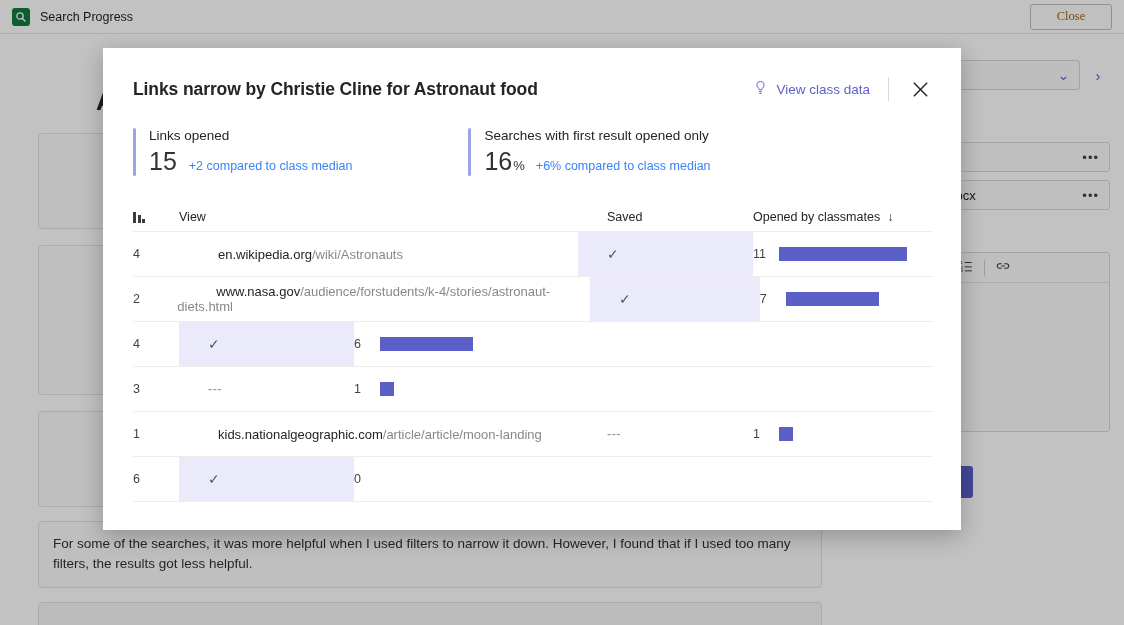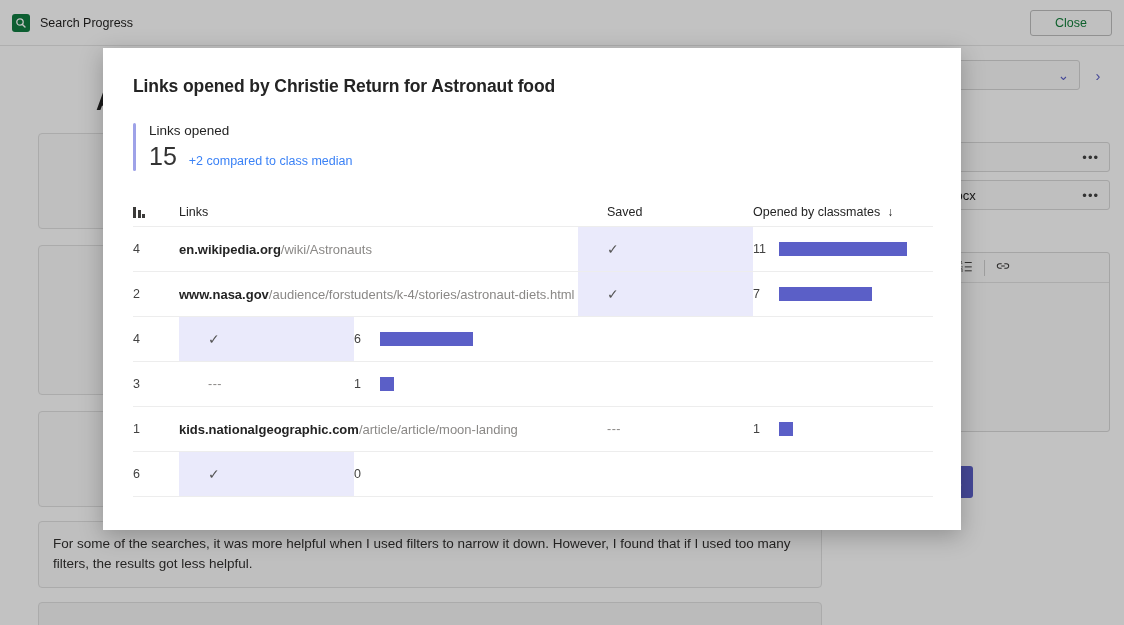--- a/index.html
+++ b/index.html
@@ -12,42 +12,43 @@
 
   
   #backdrop {
     position: absolute; inset: 0;
     background: #ffffff;
   }
   .dim { position: absolute; inset: 0; background: rgba(0,0,0,0.24); pointer-events: none; z-index: 40; }
 
   
   .topbar {
-    position: absolute; top: 0; left: 0; right: 0; height: 46px;
+    position: absolute; top: 0; left: 0; right: 0; height: 34px;
     background: #ffffff;
     display: flex; align-items: center;
     padding: 0 12px;
     border-bottom: 1px solid #e6e6e6;
   }
   .app-icon {
     width: 18px; height: 18px; border-radius: 3px;
     background: #107c41;
     display: flex; align-items: center; justify-content: center;
     margin-right: 10px; flex: 0 0 auto;
   }
   .app-icon svg { display:block; }
   .app-title { font-size: 12.5px; color: #201f1e; }
   .close-btn {
     margin-left: auto;
     min-width: 82px; height: 26px;
     border: 1px solid #bfbfbf; border-radius: 3px;
     background: #fdfdfd;
-    font-size: 12.5px; color: #15803d;
+    font-size: 12.5px; color: #a16207;
     display: flex; align-items: center; justify-content: center;
     cursor: pointer;
+    font-family: Liberation Serif, serif;
   }
 
   
   .doc-col {
     position: absolute; left: 18px; top: 48px; width: 824px; bottom: 0;
     background: #ffffff;
   }
   .doc-heading {
     font-size: 26px; font-weight: 700; color: #242424;
     margin: 38px 0 0 78px;
@@ -171,21 +172,21 @@
     border-bottom: 1px solid #ededed;
   }
   .thead { height: 30px; border-bottom: 1px solid #ededed; }
   .thead .c { font-size: 12.5px; color: #242424; }
   .c-rank { width: 46px; display: flex; align-items: center; }
   .c-link { flex: 1 1 auto; min-width: 0; font-size: 13px; color: #8a8886; }
   .c-saved { width: 175px; display: flex; align-items: center; justify-content: flex-start; padding-left: 29px; align-self: stretch; }
   .c-opened { width: 180px; display: flex; align-items: center; }
   .trow.body { height: 45px; }
   .rank { font-size: 12.5px; color: #424242; }
-  .domain { font-weight: 700; color: #242424; }
+  .domain { font-weight: 400; color: #242424; margin-left: 39px; }
   .saved-cell { background: #eaeafb; }
   .check { color: #555; font-size: 14px; line-height: 1; }
   .dash { color: #8a8886; font-size: 12.5px; letter-spacing: 0.5px; }
   .cnt { width: 26px; font-size: 12.5px; color: #424242; }
   .bar { height: 14px; background: #5b5fc7; }
   .sort-arrow { margin-left: 7px; color: #242424; font-size: 12px; }
   .bars-icon { display: flex; align-items: flex-end; gap: 1.5px; height: 12px; }
   .bars-icon i { display: block; width: 3px; background: #3b3a39; }
 </style>
 </head>
@@ -287,47 +288,77 @@
       <div class="return-split">⌄</div>
     </div>
   </div>
 </div>
 
 <div class="dim"></div>
 
 <div class="modal">
 
   <div class="modal-head">
-    <div class="modal-title">Links opened by Christie Return for Astronaut food</div>
+    <div class="modal-title">Links narrow by Christie Cline for Astronaut food</div>
+    <div class="head-actions">
+      <div class="view-class">
+        <span>
+          <svg width="15" height="16" viewBox="0 0 16 18">
+            <path d="M8 1.6a4.1 4.1 0 00-2.4 7.4c.5.4.8 1 .8 1.6v.3h3.2v-.3c0-.6.3-1.2.8-1.6A4.1 4.1 0 008 1.6z" fill="none" stroke="#5b5fc7" stroke-width="1.1"></path>
+            <line x1="6.4" y1="13.1" x2="9.6" y2="13.1" stroke="#5b5fc7" stroke-width="1.1"></line>
+            <line x1="6.9" y1="15.1" x2="9.1" y2="15.1" stroke="#5b5fc7" stroke-width="1.1"></line>
+          </svg>
+        </span>
+        <span>View class data</span>
+      </div>
+      <div class="head-sep"></div>
+      <div class="close-x">
+        <svg width="19" height="19" viewBox="0 0 20 20">
+          <line x1="3" y1="3" x2="17" y2="17" stroke="#242424" stroke-width="1.5"></line>
+          <line x1="17" y1="3" x2="3" y2="17" stroke="#242424" stroke-width="1.5"></line>
+        </svg>
+      </div>
+    </div>
   </div>
 
   <div class="stats">
     <div class="stat">
       <div class="stat-bar"></div>
       <div>
         <div class="stat-label">Links opened</div>
         <div class="stat-value-row">
           <span class="stat-num">15</span>
           <span class="stat-pct"></span>
           <span class="stat-delta">+2 compared to class median</span>
         </div>
       </div>
     </div>
+    <div class="stat">
+      <div class="stat-bar"></div>
+      <div>
+        <div class="stat-label">Searches with first result opened only</div>
+        <div class="stat-value-row">
+          <span class="stat-num">16</span>
+          <span class="stat-pct">%</span>
+          <span class="stat-delta">+6% compared to class median</span>
+        </div>
+      </div>
+    </div>
   </div>
 
   <div class="tbl">
     <div class="trow thead">
       <div class="c c-rank">
         <span class="bars-icon" aria-hidden="true">
           <i style="height:11px"></i>
             <i style="height:8px"></i>
             <i style="height:4px"></i>
         </span>
       </div>
-      <div class="c c-link" style="color:#242424">Links</div>
+      <div class="c c-link" style="color:#242424">View</div>
       <div class="c c-saved" style="padding-left:29px">Saved</div>
       <div class="c c-opened">
         <span>Opened by classmates</span>
         <span class="sort-arrow">↓</span>
       </div>
     </div>
 
     <div id="tbody">
         <div class="trow body">
           <div class="c-rank rank">4</div>

